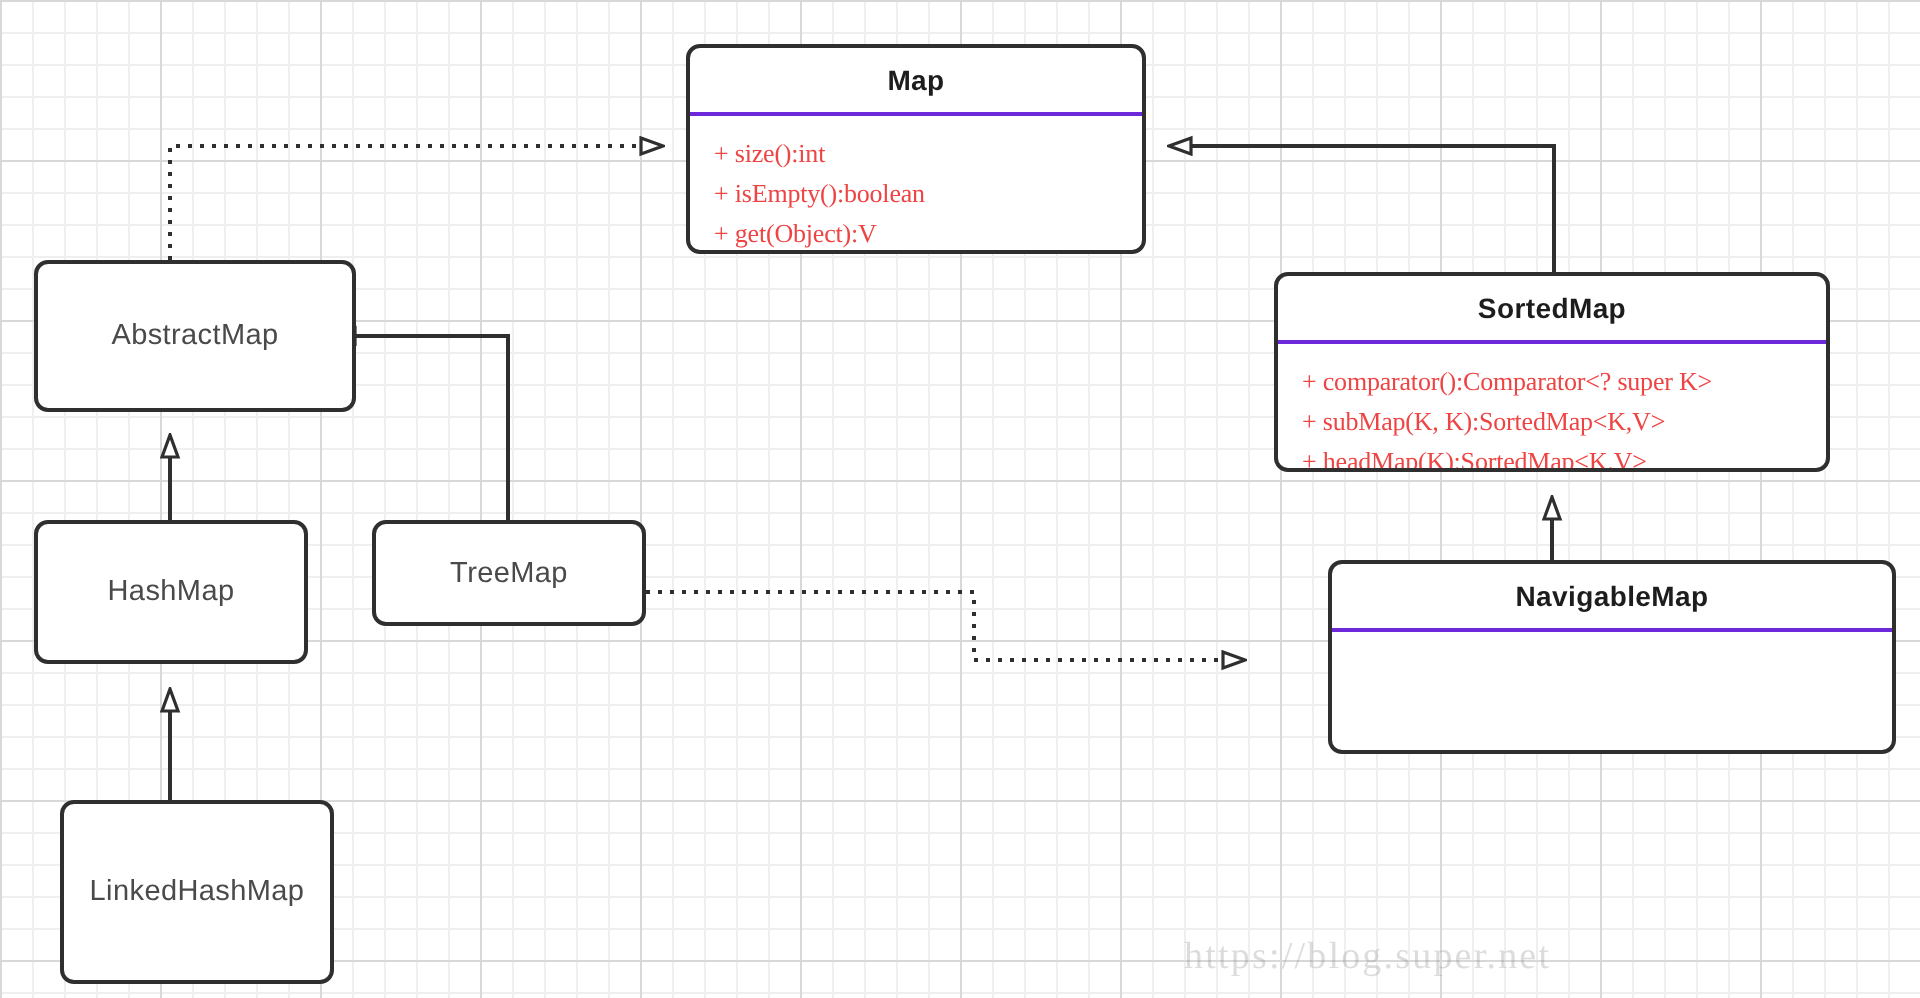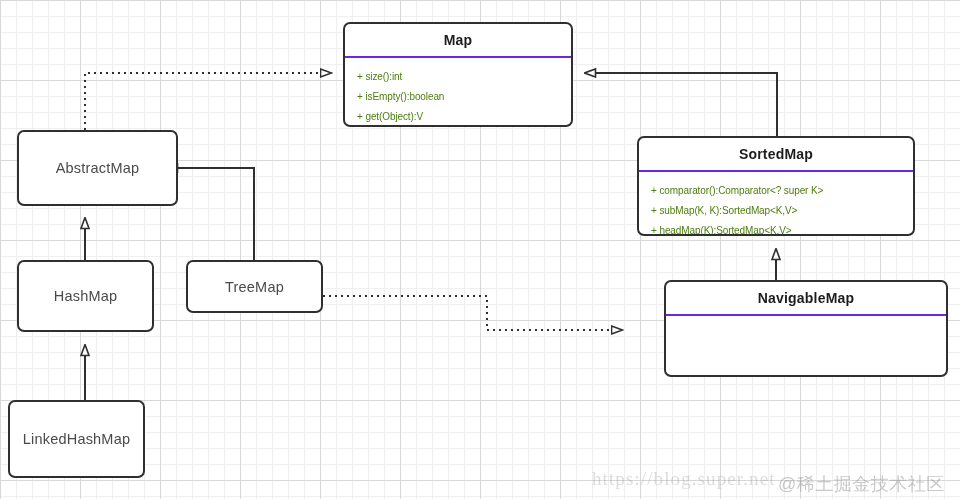--- a/index.html
+++ b/index.html
@@ -58,25 +58,26 @@
     font-size: 14px;
     font-weight: bold;
     color: #1d1d1d;
     border-bottom: 2px solid #6d28d9;
     letter-spacing: .2px;
   }
   .cls-members {
     padding: 9px 0 9px 12px;
   }
   .member {
-    font-size: 10px;
+    font-size: 13px;
     line-height: 20px;
-    color: #4d7c0f;
+    color: #ef4444;
     white-space: nowrap;
     letter-spacing: -.1px;
+    font-family: Liberation Serif, serif;
   }
   .watermark {
     position: absolute;
     white-space: nowrap;
     pointer-events: none;
     user-select: none;
   }
   .wm-url {
     left: 592px;
     top: 468px;
@@ -157,24 +158,23 @@
   </div>
 
   <div class="uml-box uml-simple" style="left:17px; top:130px; width:161px; height:76px;">
     <span class="cls-name-simple">AbstractMap</span>
   </div>
 
   <div class="uml-box uml-simple" style="left:17px; top:260px; width:137px; height:72px;">
     <span class="cls-name-simple">HashMap</span>
   </div>
 
-  <div class="uml-box uml-simple" style="left:8px; top:400px; width:137px; height:78px;">
+  <div class="uml-box uml-simple" style="left:30px; top:400px; width:137px; height:92px;">
     <span class="cls-name-simple">LinkedHashMap</span>
   </div>
 
   <div class="uml-box uml-simple" style="left:186px; top:260px; width:137px; height:53px;">
     <span class="cls-name-simple">TreeMap</span>
   </div>
 
   <div class="watermark wm-url">https://blog.super.net</div>
-  <div class="watermark wm-cn">@稀土掘金技术社区</div>
 
 </div>
 
 </body></html>

